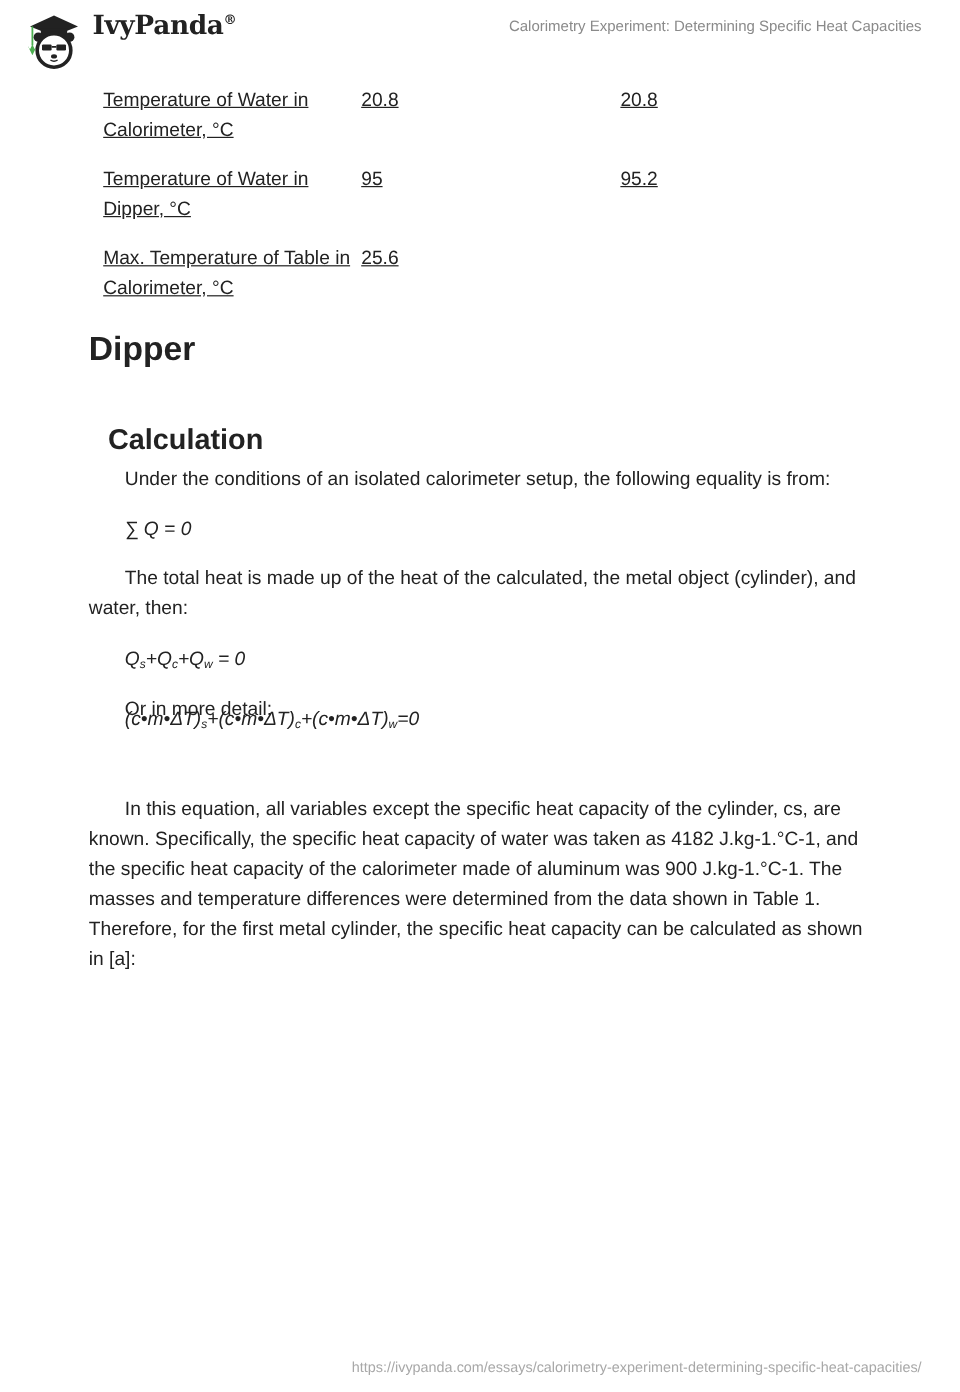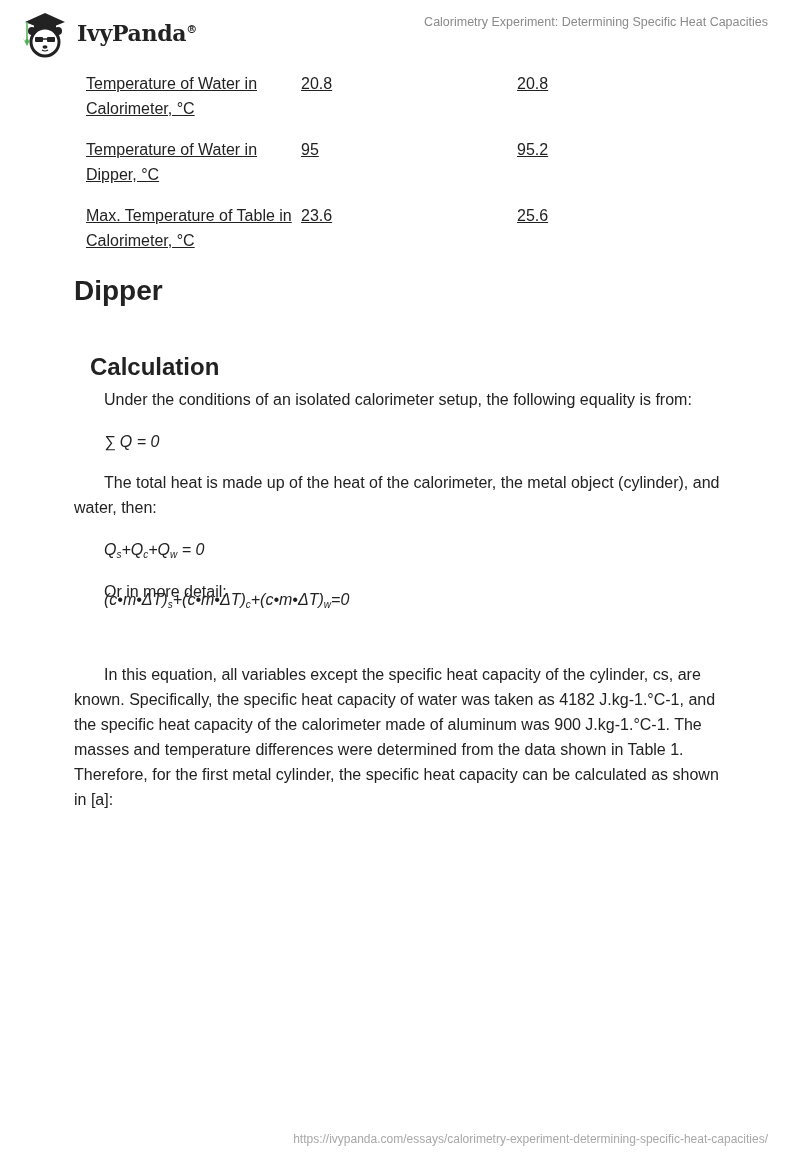--- a/index.html
+++ b/index.html
@@ -1,21 +1,21 @@
 <!DOCTYPE html>
 <html><head>
   <meta charset="utf-8">
   <style>
     html, body { margin: 0; padding: 0; background: #ffffff; }
     body {
       width: 800px; height: 1160px; position: relative; overflow: hidden;
       font-family: "Liberation Sans", sans-serif; color: #222222;
     }
     .header { position: absolute; left: 0; top: 0; width: 800px; height: 60px; }
-    .logo { position: absolute; left: 15px; top: 8px; display: flex; align-items: center; }
+    .logo { position: absolute; left: 15px; top: 8px; display: flex; }
     .logo svg { width: 60px; height: 50px; display: block; }
     .logo-text {
       font-family: "DejaVu Serif", serif; font-weight: bold; font-size: 22px;
       color: #222; margin-left: 2px; letter-spacing: -0.3px;
     }
     .logo-text sup { font-size: 11px; vertical-align: super; font-weight: bold; }
     .doc-title {
       position: absolute; right: 32px; top: 15px; font-size: 12.5px; color: #8a8a8a;
     }
 
@@ -73,33 +73,32 @@
     <div class="v1">20.8</div>
     <div class="v2">20.8</div>
   </div>
   <div class="row">
     <div class="label">Temperature of Water in Dipper, °C</div>
     <div class="v1">95</div>
     <div class="v2">95.2</div>
   </div>
   <div class="row">
     <div class="label">Max. Temperature of Table in Calorimeter, °C</div>
-    <div class="v1">23.6</div>
     <div class="v2">25.6</div>
   </div>
 </div>
 
 <h1 class="h1">Dipper</h1>
 <h2 class="h2">Calculation</h2>
 
 <p class="para" style="top:387px;">Under the conditions of an isolated calorimeter setup, the following equality is from:</p>
 
 <div class="formula" style="top:429px;">∑ Q = 0</div>
 
-<p class="para" style="top:470px;">The total heat is made up of the heat of the calorimeter, the metal object (cylinder), and water, then:</p>
+<p class="para" style="top:470px;">The total heat is made up of the heat of the calculated, the metal object (cylinder), and water, then:</p>
 
 <div class="formula" style="top:537px;">
   <span>Q</span><sub>s</sub><span>+</span><span>Q</span><sub>c</sub><span>+</span><span>Q</span><sub>w</sub><span> = 0</span>
 </div>
 
 <p class="para" style="top:579px;">Or in more detail:</p>
 
 <div class="formula" style="top:587px;">
   <span>(c•m•ΔT)</span><sub>s</sub><span>+</span><span>(c•m•ΔT)</span><sub>c</sub><span>+</span><span>(c•m•ΔT)</span><sub>w</sub><span>=0</span>
 </div>

